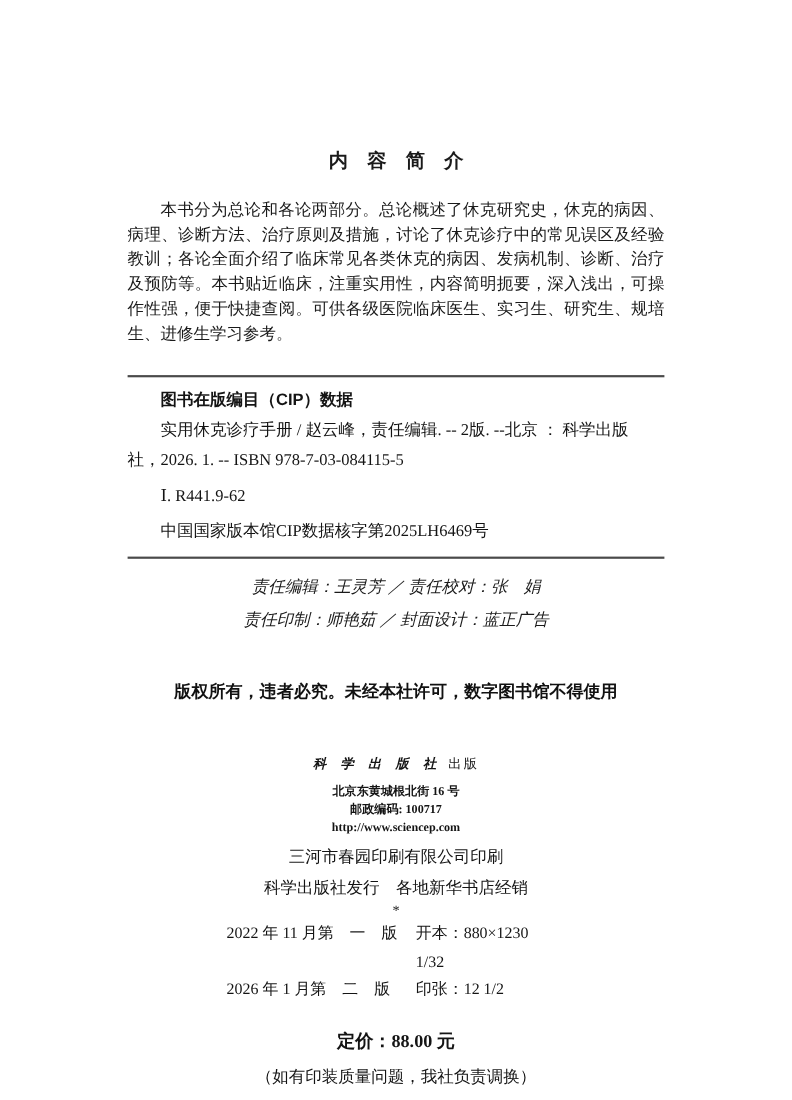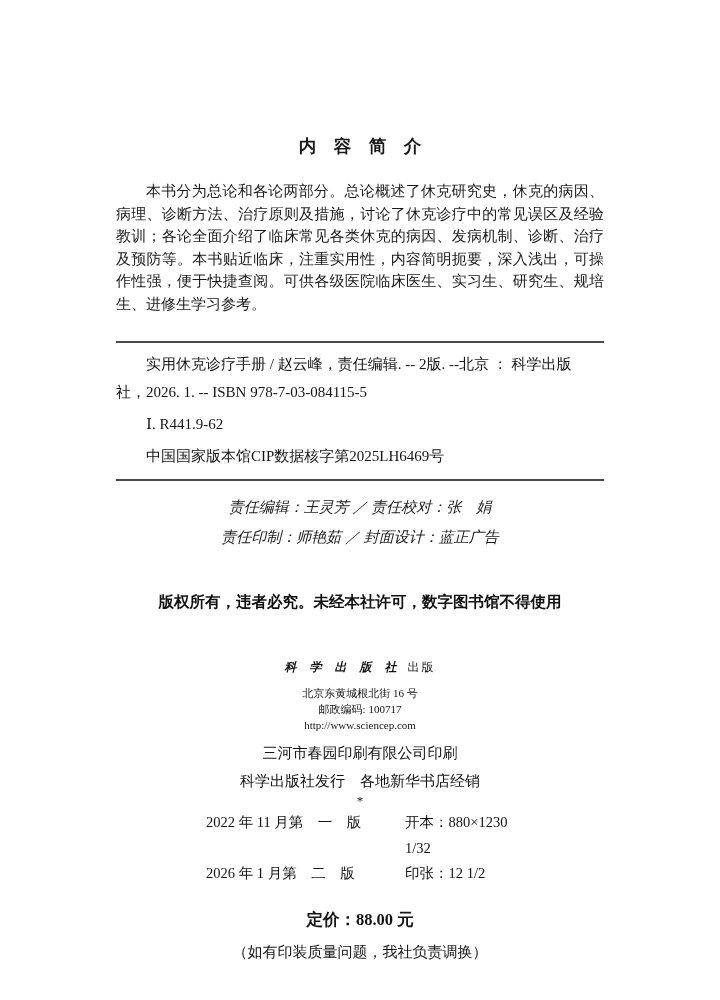--- a/index.html
+++ b/index.html
@@ -85,20 +85,21 @@
     font-style: italic;
     letter-spacing: 5px;
   }
   .publish-label {
     margin-left: 6px;
     letter-spacing: 2px;
   }
   .pub-small {
     font-size: 11px;
     line-height: 16px;
+    font-weight: bold;
   }
   .pub-address { margin-top: 9px; }
   .printer-line {
     margin-top: 9px;
     font-size: 15px;
     line-height: 22px;
   }
   .distribution-line {
     margin-top: 6px;
     font-size: 15px;
@@ -108,21 +109,21 @@
     margin-top: 3px;
     font-size: 13px;
     line-height: 12px;
   }
   .imprint-block {
     width: 308px;
     margin: 3px auto 0;
     font-size: 14.5px;
     line-height: 25.5px;
   }
-  .imprint-row { display: flex; gap: 27px; }
+  .imprint-row { display: flex; }
   .imprint-left { width: 172px; flex: none; }
   .imprint-right { flex: 1; }
   .price-line {
     margin-top: 22px;
     text-align: center;
     font-weight: 700;
     font-size: 16.5px;
   }
   .exchange-note {
     margin-top: 12px;
@@ -135,20 +136,21 @@
 
 <div class="page">
 
   <div class="intro-title">内　容　简　介</div>
 
   <p class="intro-body">本书分为总论和各论两部分。总论概述了休克研究史，休克的病因、病理、诊断方法、治疗原则及措施，讨论了休克诊疗中的常见误区及经验教训；各论全面介绍了临床常见各类休克的病因、发病机制、诊断、治疗及预防等。本书贴近临床，注重实用性，内容简明扼要，深入浅出，可操作性强，便于快捷查阅。可供各级医院临床医生、实习生、研究生、规培生、进修生学习参考。</p>
 
   <hr class="rule rule-top">
 
   <div class="cip-section">
+    <div class="cip-heading">图书在版编目（CIP）数据</div>
     <div class="cip-line cip-indent">实用休克诊疗手册 / 赵云峰，责任编辑. -- 2版. --北京 ： 科学出版</div>
     <div class="cip-line">社，2026. 1. -- ISBN 978-7-03-084115-5</div>
     <div class="cip-line cip-indent cip-class">Ⅰ. R441.9-62</div>
     <div class="cip-line cip-indent cip-registry">中国国家版本馆CIP数据核字第2025LH6469号</div>
   </div>
 
   <hr class="rule rule-bottom">
 
   <div class="credits">
     <div>责任编辑：王灵芳 ／ 责任校对：张　娟</div>

